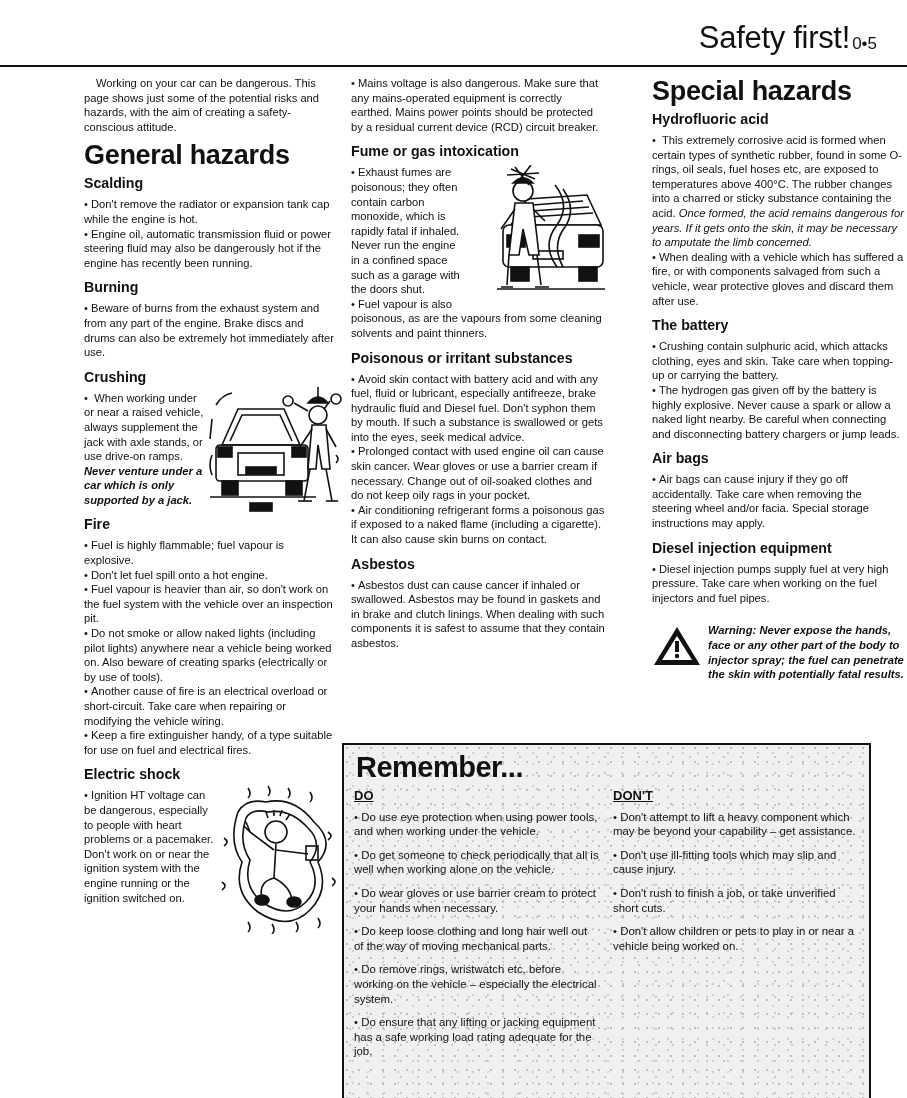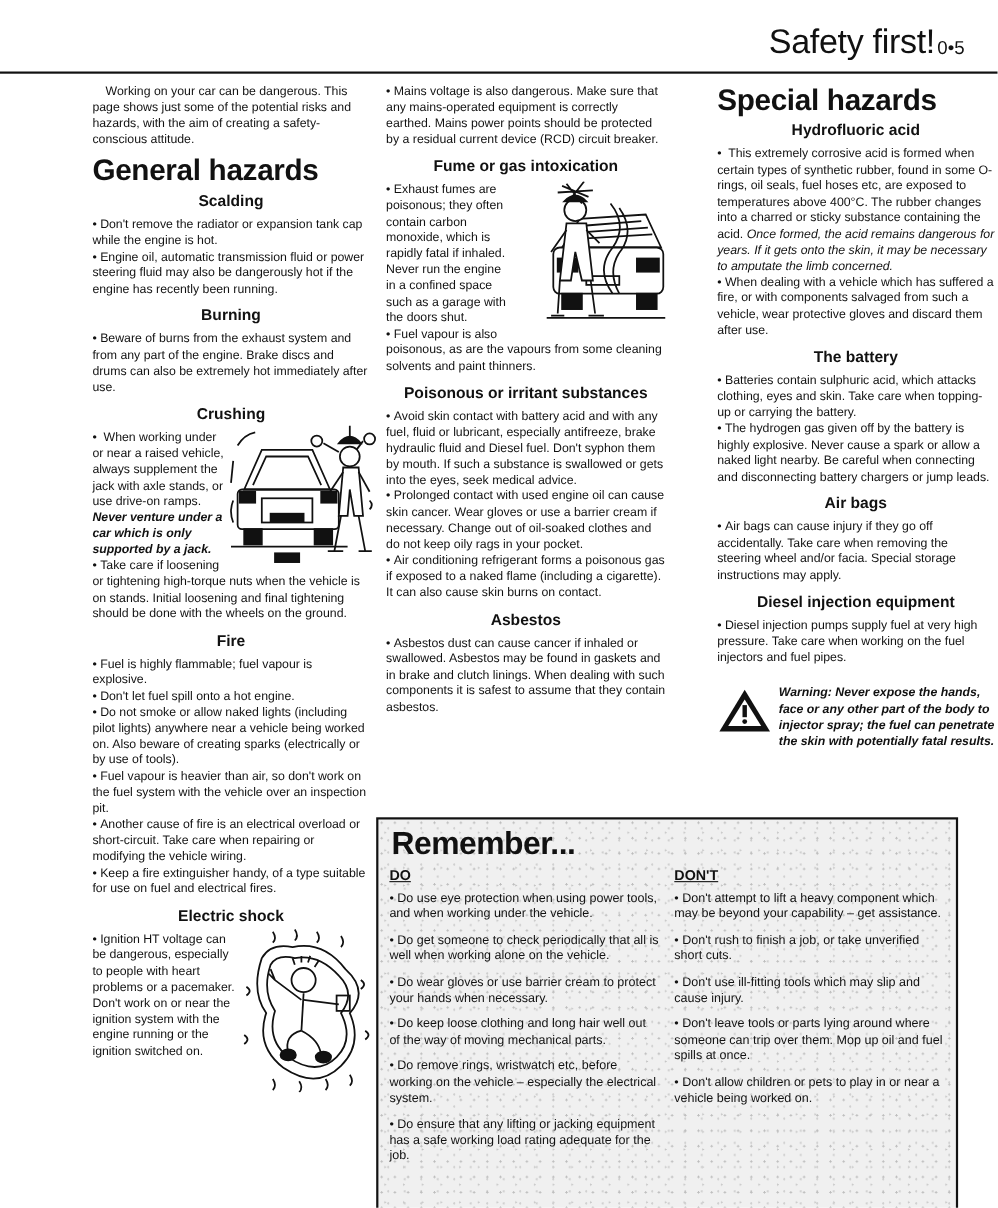--- a/index.html
+++ b/index.html
@@ -13,21 +13,21 @@
 
   .col { position: absolute; font-size: 11.2px; line-height: 14.6px; }
   .col p { margin: 0; }
   .col-left { left: 84px; top: 76px; width: 252px; }
   .col-mid { left: 351px; top: 76px; width: 254px; }
   .col-right { left: 652px; top: 76px; width: 252px; }
 
   .intro { text-indent: 12px; }
   .big-heading { font-size: 27px; line-height: 30px; font-weight: bold; letter-spacing: -0.3px; margin: 6px 0 4px 0; }
   .big-heading.first { margin-top: 0; }
-  .sub-heading { font-size: 14.2px; line-height: 18px; font-weight: bold; margin: 8px 0 5px 0; text-align: center; }
+  .sub-heading { font-size: 14.2px; line-height: 18px; font-weight: bold; margin: 8px 0 5px 0; }
   .sub-heading.tight { margin-top: 2px; }
   .bullet::before { content: "\2022\00a0"; }
   .it { font-style: italic; }
   .bi { font-style: italic; font-weight: bold; }
 
   .float-illus { float: right; shape-outside: margin-box; }
   .illus-crushing { width: 134px; height: 134px; margin: -6px -6px 0 4px; }
   .illus-fume { width: 134px; height: 134px; margin: 0 0 0 6px; }
   .illus-shock { width: 124px; height: 152px; margin: -6px -6px 0 4px; }
 
@@ -110,27 +110,26 @@
         <circle cx="128" cy="14" r="5"></circle>
       <path d="M86 18 L100 26"></path>
         <path d="M122 16 L116 24"></path>
       <path d="M128 70 Q132 74 128 78"></path>
     </svg>
   </div>
   <p class="bullet">
     <span>When working under or near a raised vehicle, always supplement the jack with axle stands, or use drive-on ramps.</span>
     <span class="bi">Never venture under a car which is only supported by a jack.</span>
   </p>
-  <p class="bullet">Take care if loosening or tightening high-torque nuts when the vehicle is on stands. Initial loosening and final tightening should be done with the wheels on the ground.</p>
 
   <h2 class="sub-heading">Fire</h2>
   <p class="bullet">Fuel is highly flammable; fuel vapour is explosive.</p>
   <p class="bullet">Don't let fuel spill onto a hot engine.</p>
+  <p class="bullet">Fuel vapour is heavier than air, so don't work on the fuel system with the vehicle over an inspection pit.</p>
   <p class="bullet">Do not smoke or allow naked lights (including pilot lights) anywhere near a vehicle being worked on. Also beware of creating sparks (electrically or by use of tools).</p>
-  <p class="bullet">Fuel vapour is heavier than air, so don't work on the fuel system with the vehicle over an inspection pit.</p>
   <p class="bullet">Another cause of fire is an electrical overload or short-circuit. Take care when repairing or modifying the vehicle wiring.</p>
   <p class="bullet">Keep a fire extinguisher handy, of a type suitable for use on fuel and electrical fires.</p>
 
   <h2 class="sub-heading">Electric shock</h2>
   <div class="float-illus illus-shock">
     <svg width="124" height="152" viewBox="0 0 124 152" fill="none" stroke="#111" stroke-width="1.6">
       <path d="M20 30 Q10 60 24 80 Q14 110 40 130 Q70 150 92 128 Q112 108 100 80 Q118 60 96 40 Q76 14 48 20 Q28 16 20 30 Z"></path>
       <path d="M28 36 Q20 60 32 78 Q24 104 44 120 Q70 138 88 120 Q104 104 92 80 Q106 62 90 46 Q72 26 50 30 Q34 26 28 36 Z"></path>
       <circle cx="58" cy="50" r="11" fill="#fff"></circle>
       <path d="M50 36 L48 30 M56 34 L56 28 M62 34 L64 28 M68 38 L72 32"></path>
@@ -195,21 +194,21 @@
   <h1 class="big-heading first">Special hazards</h1>
 
   <h2 class="sub-heading tight">Hydrofluoric acid</h2>
   <p class="bullet">
     <span>This extremely corrosive acid is formed when certain types of synthetic rubber, found in some O-rings, oil seals, fuel hoses etc, are exposed to temperatures above 400°C. The rubber changes into a charred or sticky substance containing the acid.</span>
     <span class="it">Once formed, the acid remains dangerous for years. If it gets onto the skin, it may be necessary to amputate the limb concerned.</span>
   </p>
   <p class="bullet">When dealing with a vehicle which has suffered a fire, or with components salvaged from such a vehicle, wear protective gloves and discard them after use.</p>
 
   <h2 class="sub-heading">The battery</h2>
-  <p class="bullet">Batteries contain sulphuric acid, which attacks clothing, eyes and skin. Take care when topping-up or carrying the battery.</p>
+  <p class="bullet">Crushing contain sulphuric acid, which attacks clothing, eyes and skin. Take care when topping-up or carrying the battery.</p>
   <p class="bullet">The hydrogen gas given off by the battery is highly explosive. Never cause a spark or allow a naked light nearby. Be careful when connecting and disconnecting battery chargers or jump leads.</p>
 
   <h2 class="sub-heading">Air bags</h2>
   <p class="bullet">Air bags can cause injury if they go off accidentally. Take care when removing the steering wheel and/or facia. Special storage instructions may apply.</p>
 
   <h2 class="sub-heading">Diesel injection equipment</h2>
   <p class="bullet">Diesel injection pumps supply fuel at very high pressure. Take care when working on the fuel injectors and fuel pipes.</p>
 
   <div class="warning">
     <div class="warn-icon">
@@ -233,18 +232,17 @@
     <p class="rcol-item">Do get someone to check periodically that all is well when working alone on the vehicle.</p>
     <p class="rcol-item">Do wear gloves or use barrier cream to protect your hands when necessary.</p>
     <p class="rcol-item">Do keep loose clothing and long hair well out of the way of moving mechanical parts.</p>
     <p class="rcol-item">Do remove rings, wristwatch etc, before working on the vehicle – especially the electrical system.</p>
     <p class="rcol-item">Do ensure that any lifting or jacking equipment has a safe working load rating adequate for the job.</p>
   </div>
 
   <div class="rcol rcol-dont">
     <div class="rcol-heading">DON'T</div>
     <p class="rcol-item">Don't attempt to lift a heavy component which may be beyond your capability – get assistance.</p>
+    <p class="rcol-item">Don't use ill-fitting tools which may slip and cause injury.</p>
     <p class="rcol-item">Don't rush to finish a job, or take unverified short cuts.</p>
-    <p class="rcol-item">Don't use ill-fitting tools which may slip and cause injury.</p>
-    <p class="rcol-item">Don't leave tools or parts lying around where someone can trip over them. Mop up oil and fuel spills at once.</p>
     <p class="rcol-item">Don't allow children or pets to play in or near a vehicle being worked on.</p>
   </div>
 </div>
 
 </body></html>

